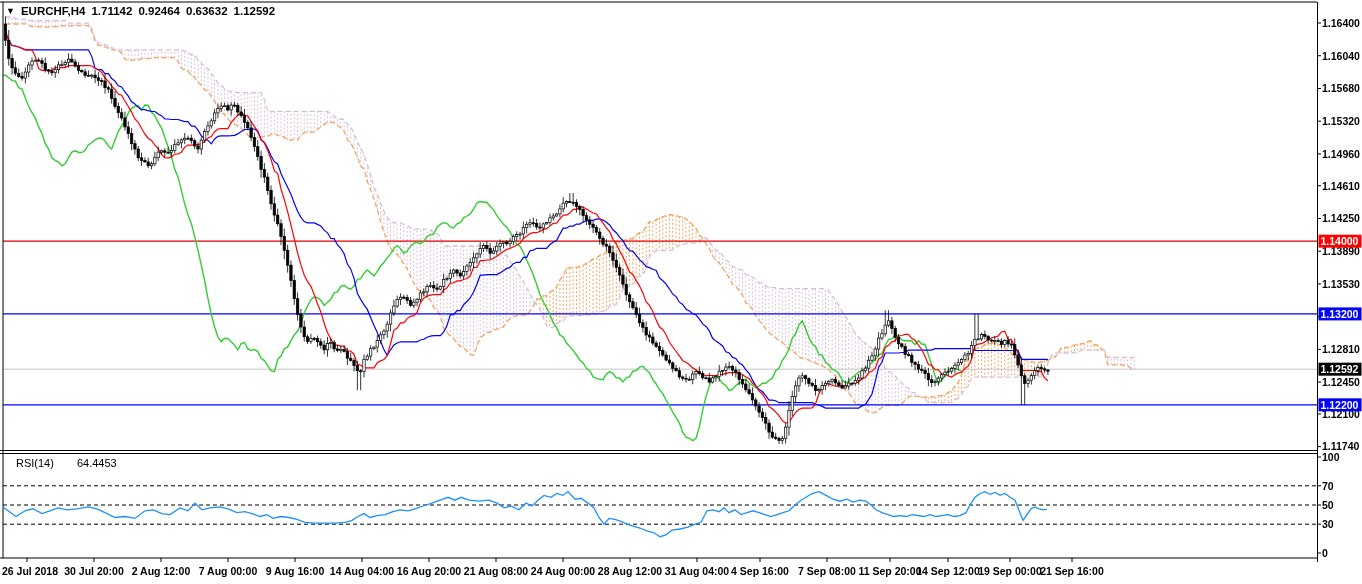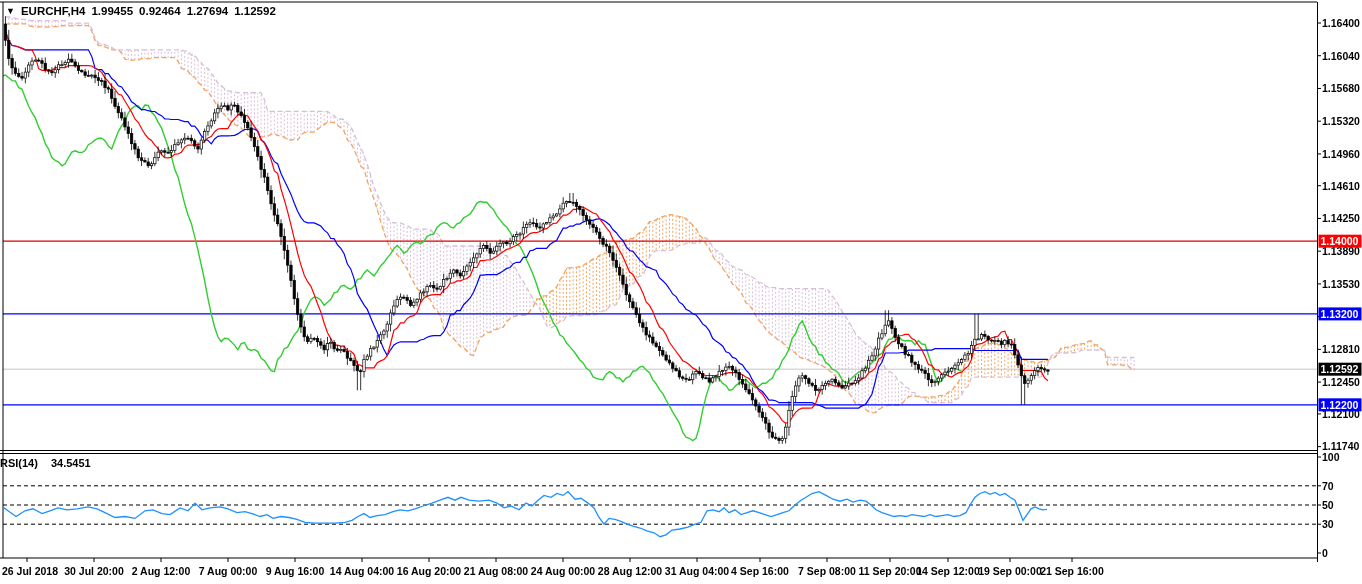--- a/index.html
+++ b/index.html
@@ -1,22 +1,22 @@
 <!DOCTYPE html>
 <html><head>
 <meta charset="utf-8">
 <style>
   html,body{margin:0;padding:0;background:#fff;}
   .chart-window{position:relative;width:1362px;height:584px;background:#fff;overflow:hidden;
     font-family:"Liberation Sans",sans-serif;}
   .title-overlay{position:absolute;left:6px;top:5px;display:flex;gap:6px;align-items:center;
     font-size:11.5px;font-weight:700;color:#000;z-index:5;}
   .title-overlay .tri{font-size:9px;line-height:11px;cursor:pointer;}
-  .rsi-label-overlay{position:absolute;left:0;top:457px;display:flex;gap:13px;
-    font-size:11px;font-weight:700;color:#000;z-index:5;}
+  .rsi-label-overlay{position:absolute;left:16px;top:457px;display:flex;gap:23px;
+    font-size:11px;font-weight:400;color:#000;z-index:5;}
   svg text{font-family:"Liberation Sans",sans-serif;}
 </style>
 </head>
 <body>
 
 <div class="chart-window">
   <svg id="chart" width="1362" height="584">
       <defs>
         <clipPath id="mainClip">
           <rect x="3" y="2" width="1314" height="448"></rect>
@@ -1103,23 +1103,23 @@
         <line x1="1010" y1="558" x2="1010" y2="562" stroke="#000" stroke-width="1"></line>
         <text x="1010" y="575" font-size="10.5px" font-weight="700" fill="#000" text-anchor="middle">19 Sep 00:00</text>
         <line x1="1072" y1="558" x2="1072" y2="562" stroke="#000" stroke-width="1"></line>
         <text x="1072" y="575" font-size="10.5px" font-weight="700" fill="#000" text-anchor="middle">21 Sep 16:00</text>
       </g>
     </svg>
 
   <div class="title-overlay">
     <span class="tri">▼</span>
     <span>EURCHF,H4</span>
-    <span>1.99455</span>
+    <span>1.71142</span>
     <span>0.92464</span>
-    <span>1.27694</span>
+    <span>0.63632</span>
     <span>1.12592</span>
   </div>
 
   <div class="rsi-label-overlay">
     <span>RSI(14)</span>
-    <span>34.5451</span>
+    <span>64.4453</span>
   </div>
 </div>
 
 </body></html>

